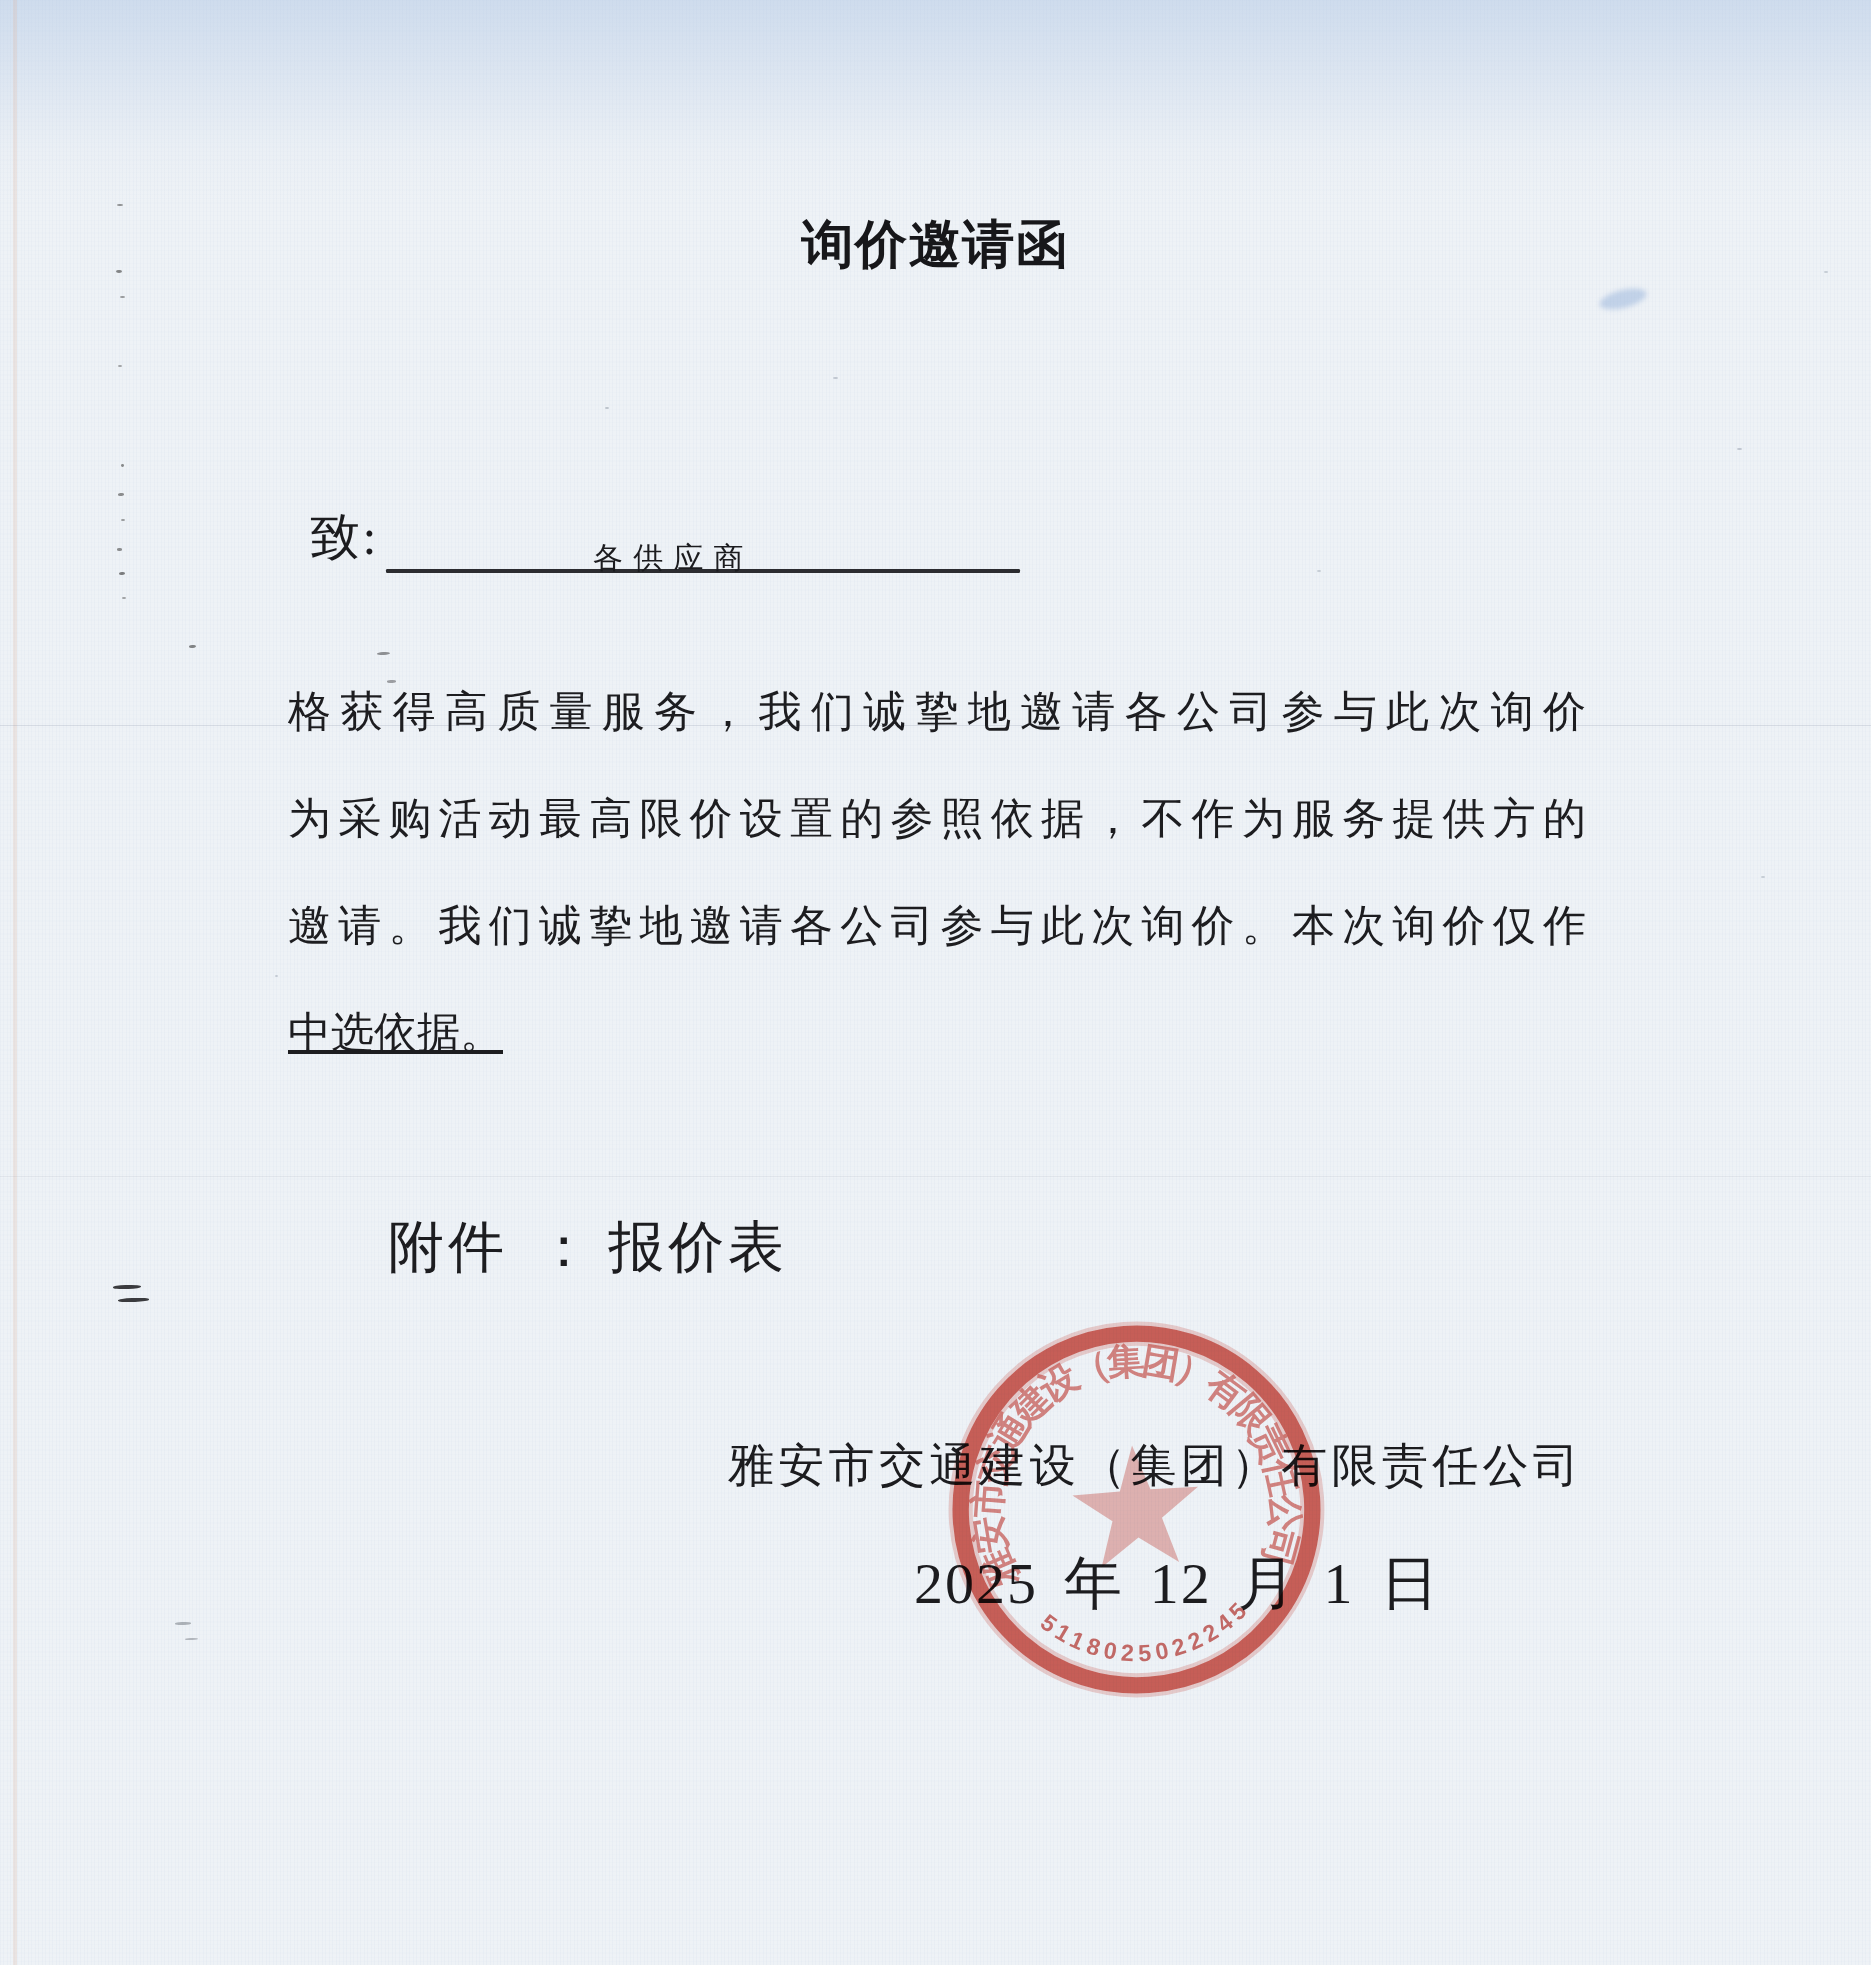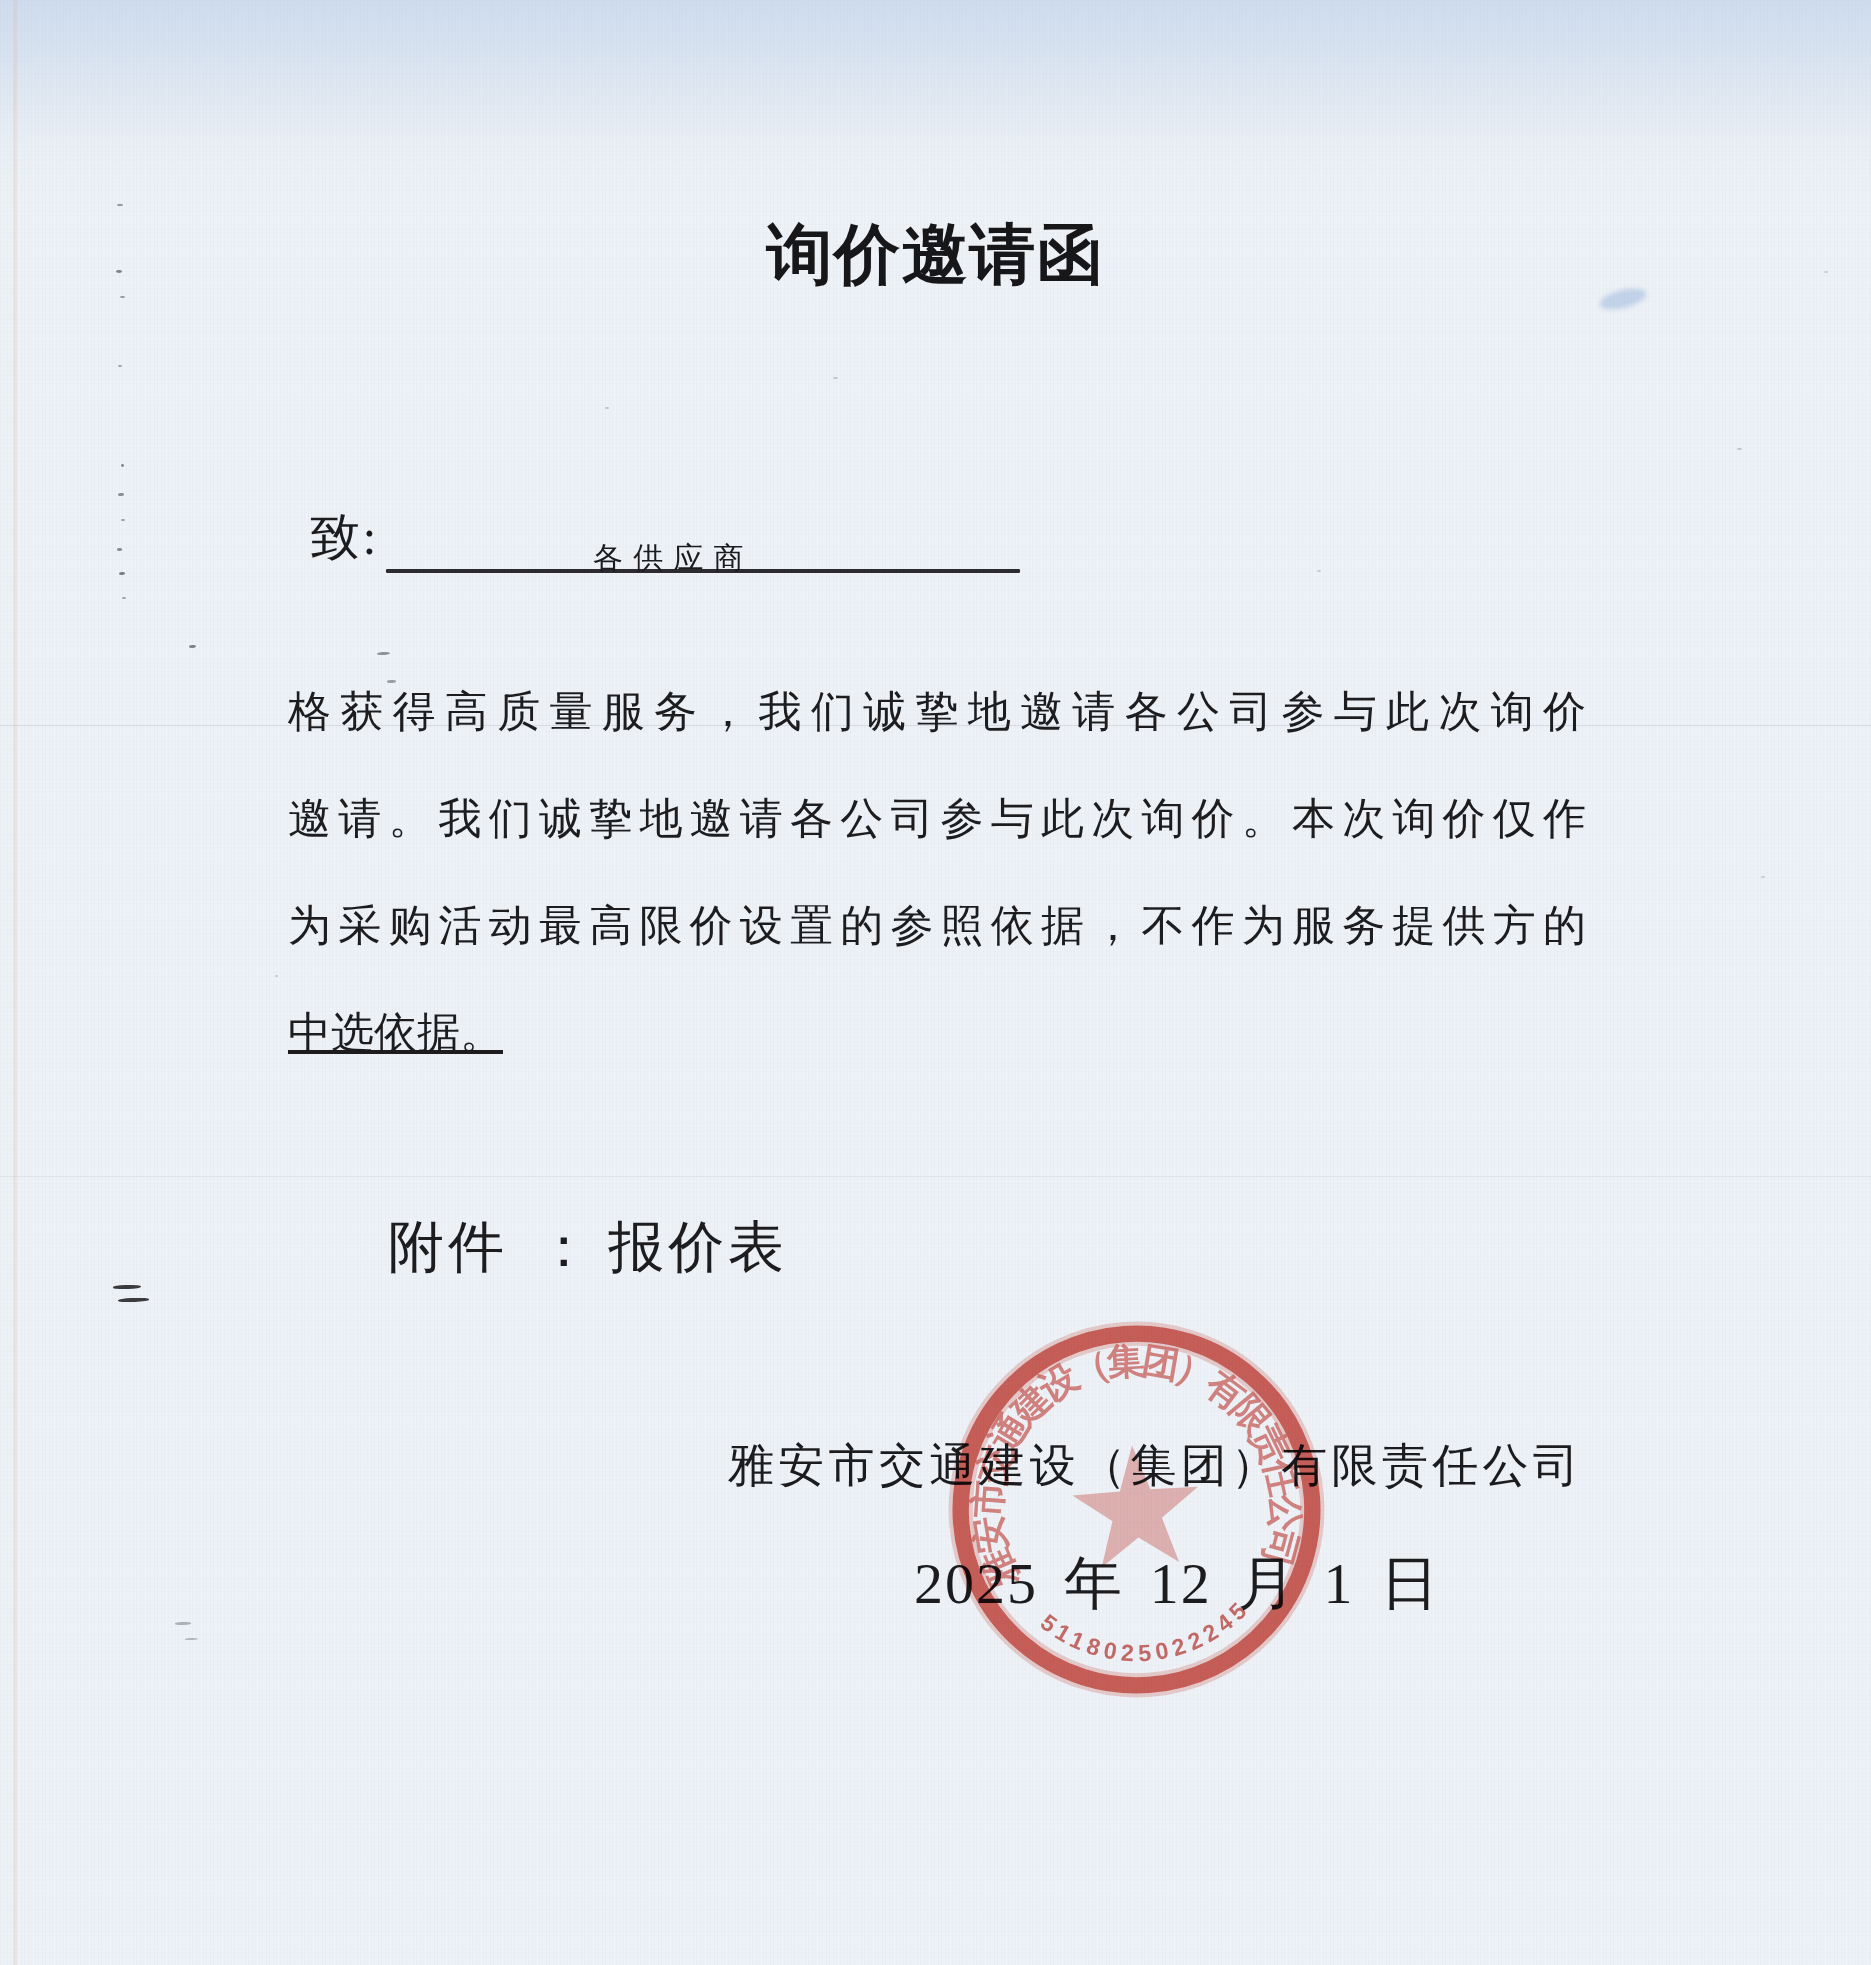--- a/index.html
+++ b/index.html
@@ -20,21 +20,21 @@
   }
   .left-edge{
     position:absolute;left:13.4px;top:0;width:3.5px;height:100%;
     background:rgba(223,176,156,.22);
   }
   .doc-title{
     position:absolute;left:0;top:210px;width:100%;
     text-align:center;
     font-family:Liberation Sans, sans-serif;
     font-weight:800;
-    font-size:66px;
+    font-size:52px;
     letter-spacing:1.6px;
     color:#17171a;
   }
   .salutation{position:absolute;left:0;top:0;width:100%;height:0;}
   .salute-label{
     position:absolute;left:310px;top:504px;
     font-size:50px;letter-spacing:2.4px;color:#1c1c1f;
   }
   .recipient{
     position:absolute;left:593px;top:538px;
@@ -119,22 +119,22 @@
     <span class="salute-label">致:</span>
     <span class="recipient">各供应商</span>
     <div class="recipient-underline"></div>
   </div>
 
   <div class="scan-line" style="top:725px;"></div>
   <div class="scan-line l2" style="top:1176px;"></div>
 
   <div class="body-paragraph">
     <div class="p-line">格获得高质量服务，我们诚挚地邀请各公司参与此次询价</div>
+    <div class="p-line">为采购活动最高限价设置的参照依据，不作为服务提供方的</div>
     <div class="p-line">邀请。我们诚挚地邀请各公司参与此次询价。本次询价仅作</div>
-    <div class="p-line">为采购活动最高限价设置的参照依据，不作为服务提供方的</div>
     <div class="p-line last">中选依据。</div>
   </div>
 
   <div class="attachment-line">
     <span class="att-label">附件</span><span class="att-colon">：</span><span class="att-value">报价表</span>
   </div>
 
   <div class="company-line">雅安市交通建设（集团）有限责任公司</div>
   <div class="date-line">2025 年 12 月 1 日</div>
 

